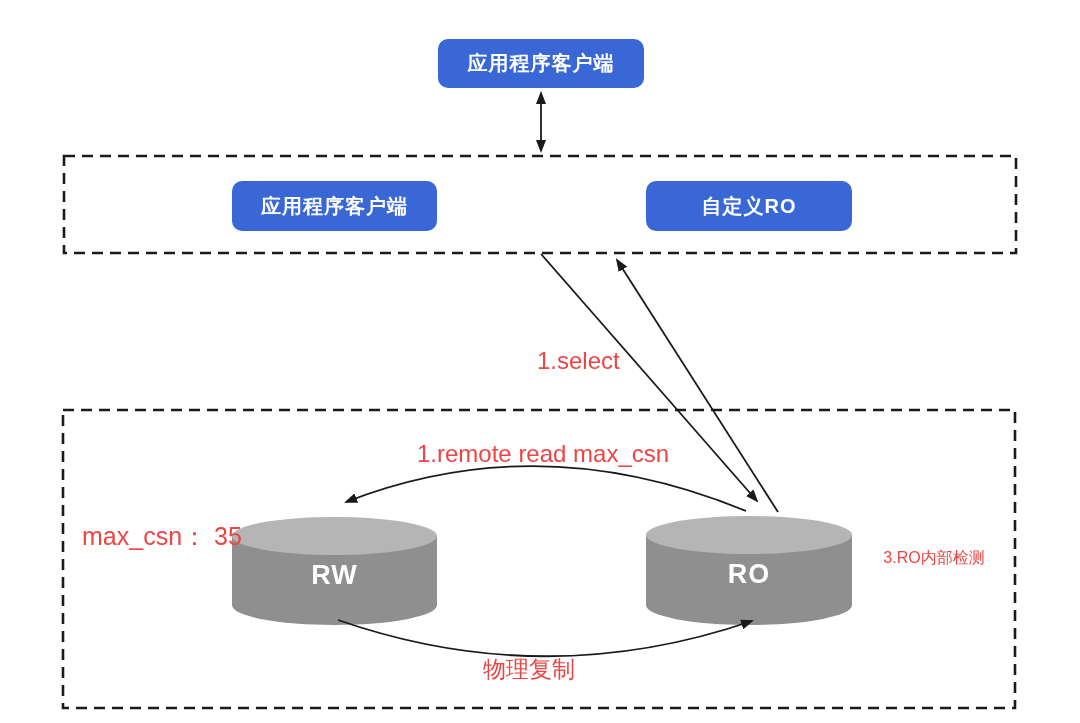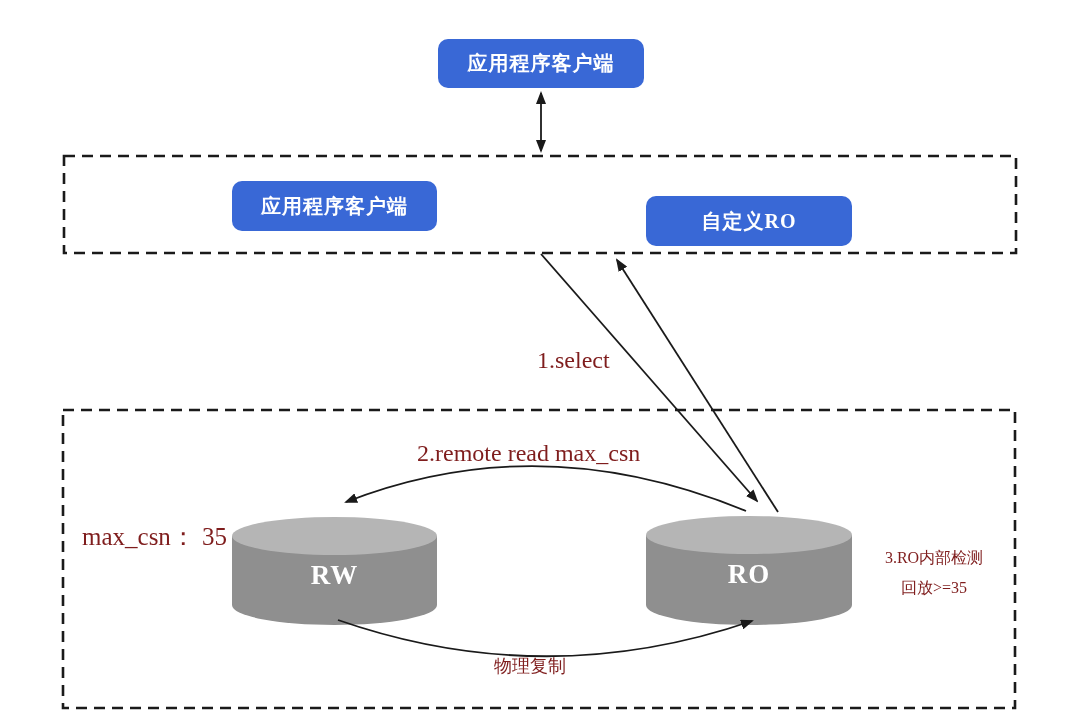--- a/index.html
+++ b/index.html
@@ -1,20 +1,20 @@
 <!DOCTYPE html>
 <html style="--accent-blue: #3968D6; --cylinder-body: #8F8F8F; --cylinder-top: #B5B5B5; --line-color: #1A1A1A;"><head>
 <meta charset="utf-8">
 <style>
   html,body{margin:0;padding:0;background:#ffffff;}
   .canvas{
     position:relative;
     width:1080px;height:723px;
     background:#ffffff;
-    font-family:Liberation Serif, serif;
+    font-family:Liberation Sans, sans-serif;
     overflow:hidden;
   }
   .layer-svg{position:absolute;left:0;top:0;z-index:2;pointer-events:none;}
   .dashed-rect{
     fill:none;
     stroke:var(--line-color,#161616);
     stroke-width:2.6;
     stroke-dasharray:11 7;
   }
   .edge-line{
@@ -44,27 +44,27 @@
     border-radius:0 0 50% 50% / 0 0 20px 20px;
   }
   .cyl-label{
     position:absolute;left:0;right:0;top:0;bottom:0;
     display:flex;align-items:center;justify-content:center;
     color:#ffffff;font-size:27px;font-weight:bold;
     padding-top:8px;letter-spacing:1px;
   }
   .edge-label{
     position:absolute;z-index:3;
-    color:#7f1d1d;font-size:24px;white-space:nowrap;
+    color:#ef4444;font-size:24px;white-space:nowrap;
   }
   .lbl-max-csn{left:82px;top:520px;font-size:25px;}
   .lbl-select{left:537px;top:347px;}
   .lbl-return{left:710px;top:347px;}
   .lbl-remote{left:417px;top:440px;}
-  .lbl-phys{left:494px;top:654px;font-size:18px;}
+  .lbl-phys{left:483px;top:654px;font-size:23px;}
   .lbl-ro-check{
     left:850px;top:543px;width:168px;
     text-align:center;font-size:16px;line-height:30px;
     white-space:normal;
   }
 </style>
 </head>
 <body>
 
 <div class="canvas">
@@ -94,43 +94,42 @@
   </svg>
 
   <div class="blue-box" style="left:438px;top:39px;width:206px;height:49px;">
     <span>应用程序客户端</span>
   </div>
 
   <div class="blue-box" style="left:232px;top:181px;width:205px;height:50px;">
     <span>应用程序客户端</span>
   </div>
 
-  <div class="blue-box" style="left:646px;top:196px;width:206px;height:50px;">
+  <div class="blue-box" style="left:646px;top:181px;width:206px;height:50px;">
     <span>自定义RO</span>
   </div>
 
   <div class="cylinder" style="left:232px;top:517px;width:205px;height:108px;">
     <div class="cyl-body"></div>
     <div class="cyl-top"></div>
     <div class="cyl-label">RW</div>
   </div>
 
   <div class="cylinder" style="left:646px;top:516px;width:206px;height:109px;">
     <div class="cyl-body"></div>
     <div class="cyl-top"></div>
     <div class="cyl-label">RO</div>
   </div>
 
   <div class="edge-label lbl-max-csn">max_csn： 35</div>
 
   <div class="edge-label lbl-select">1.select</div>
 
 
-  <div class="edge-label lbl-remote">2.remote read max_csn</div>
+  <div class="edge-label lbl-remote">1.remote read max_csn</div>
 
   <div class="edge-label lbl-ro-check">
     <div>3.RO内部检测</div>
-    <div>回放&gt;=35</div>
   </div>
 
   <div class="edge-label lbl-phys">物理复制</div>
 
 </div>
 
 </body></html>

